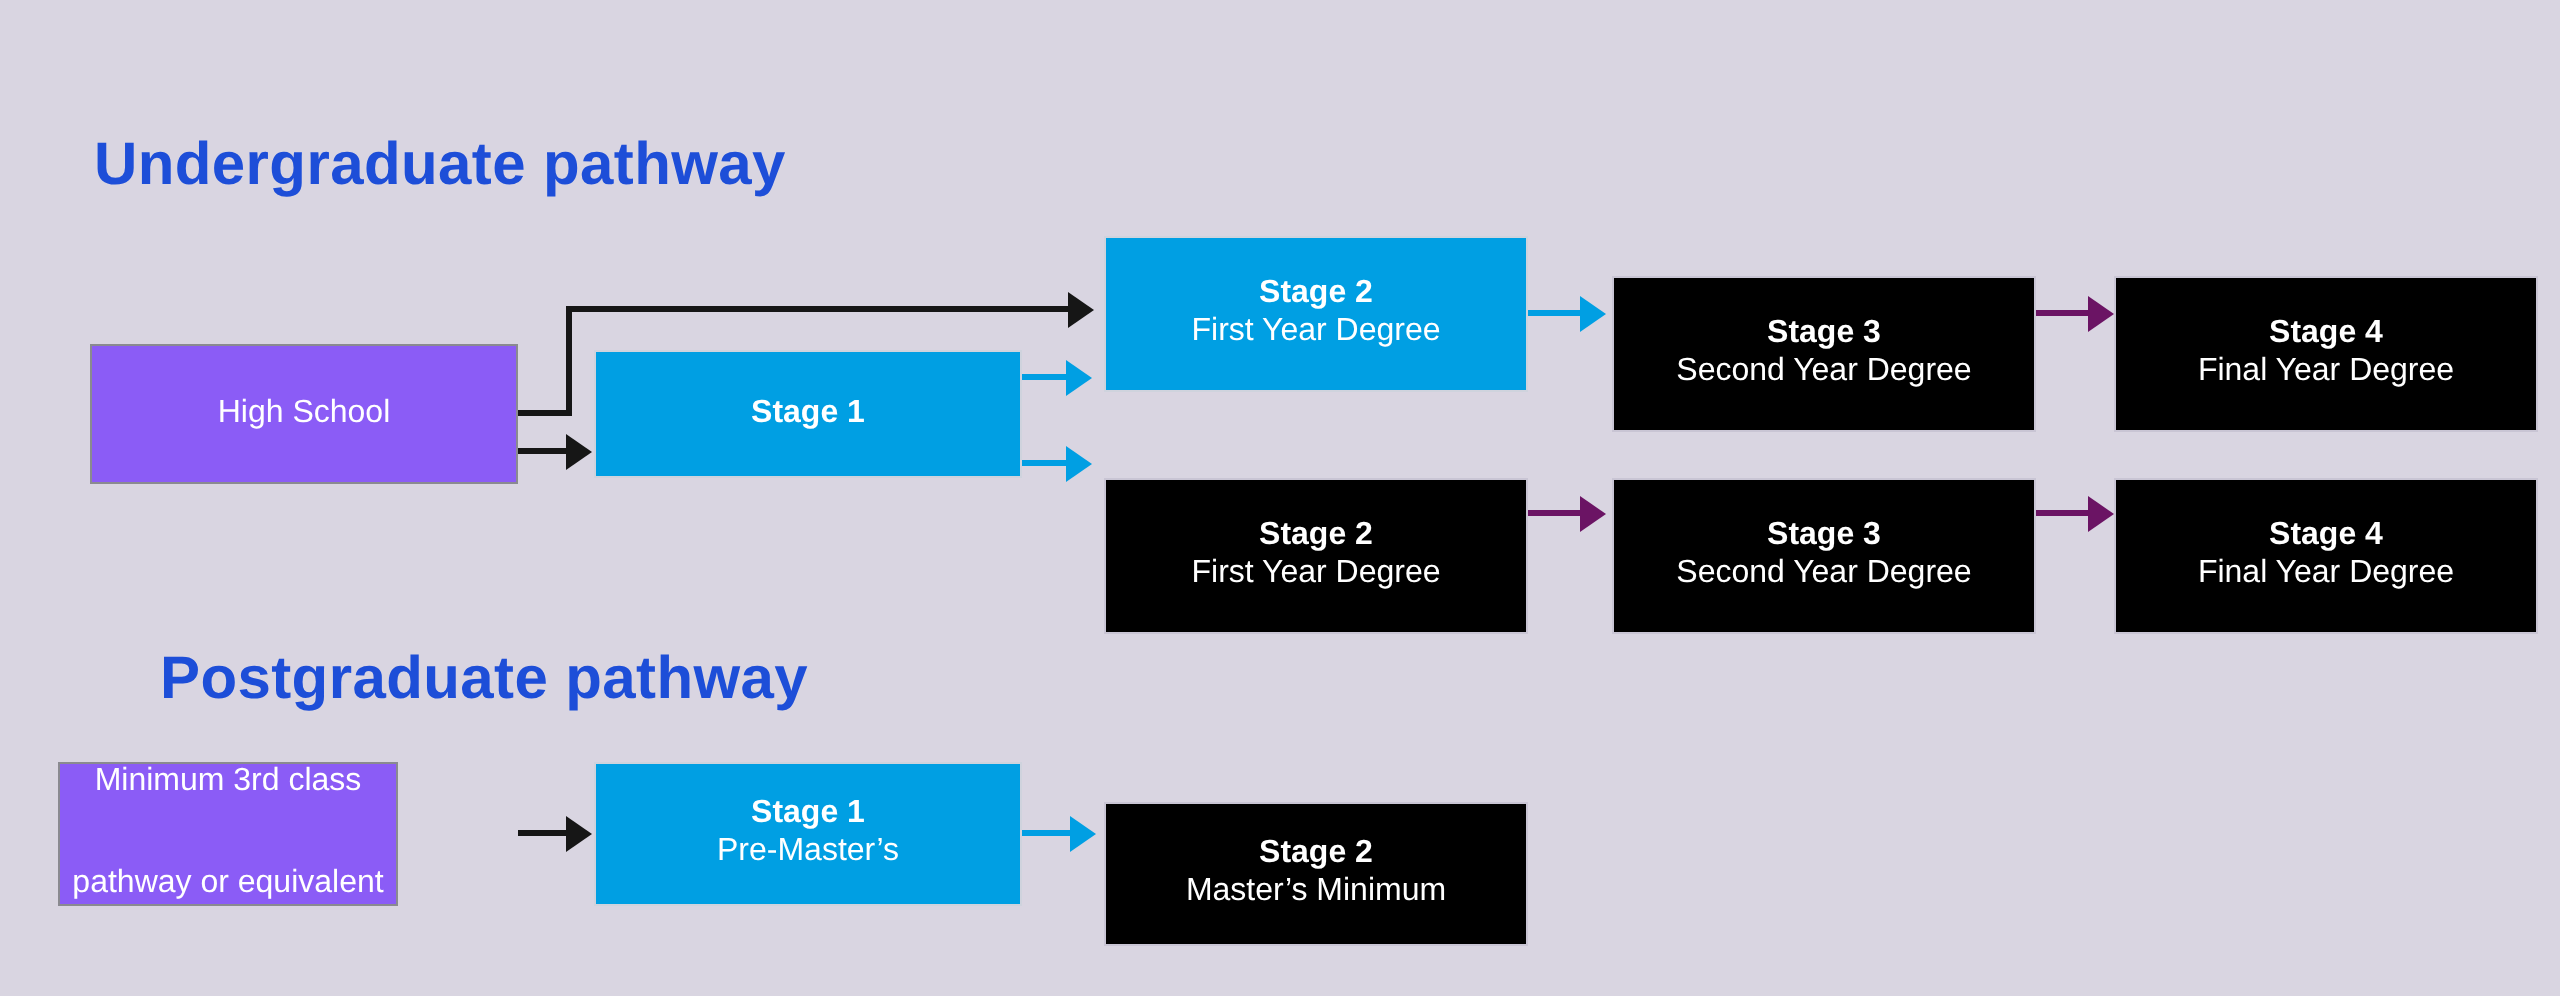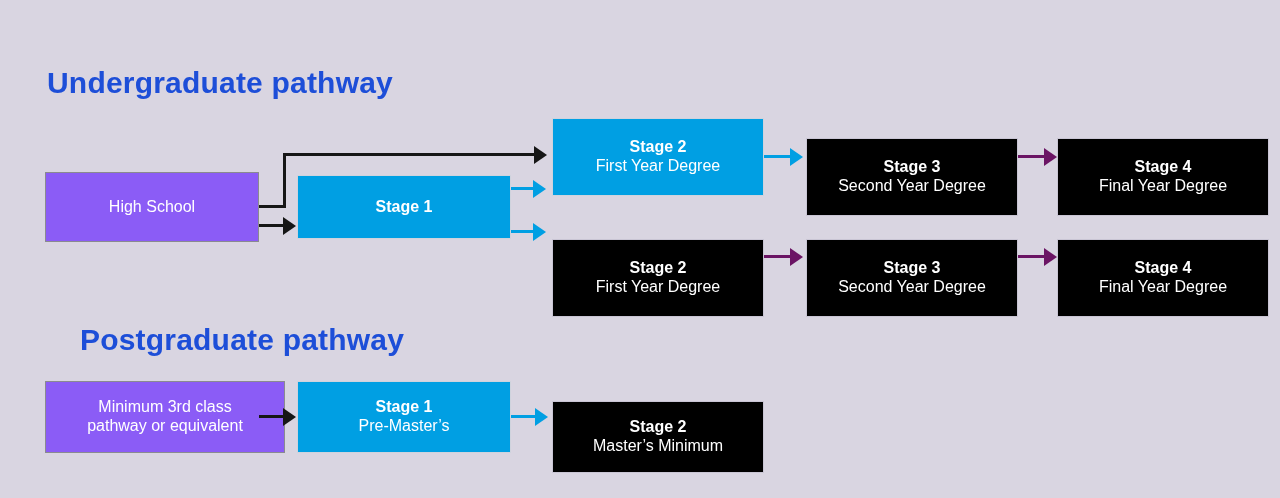--- a/index.html
+++ b/index.html
@@ -156,21 +156,21 @@
   <div class="hline k-purple" style="left:1018px; top:255px; width:28px;"></div>
   <div class="head k-purple" style="left:1044px; top:248px;"></div>
 
   <div class="node purple" style="left:1057px; top:219px; width:212px; height:78px;">
     <div class="l1">Stage 4</div>
     <div class="l2">Final Year Degree</div>
   </div>
 
   <div class="section-title" id="pg-title">Postgraduate pathway</div>
 
-  <div class="node black twoline-plain" style="left:45px; top:381px; width:240px; height:72px;">
+  <div class="node black twoline-plain" style="left:29px; top:381px; width:170px; height:72px;justify-content:space-between;">
     <div class="l1">Minimum 3rd class</div>
     <div class="l2">pathway or equivalent</div>
   </div>
 
   <div class="hline k-black" style="left:259px; top:415px; width:26px;"></div>
   <div class="head k-black" style="left:283px; top:408px;"></div>
 
   <div class="node blue" style="left:297px; top:381px; width:214px; height:72px;">
     <div class="l1">Stage 1</div>
     <div class="l2">Pre-Master’s</div>

